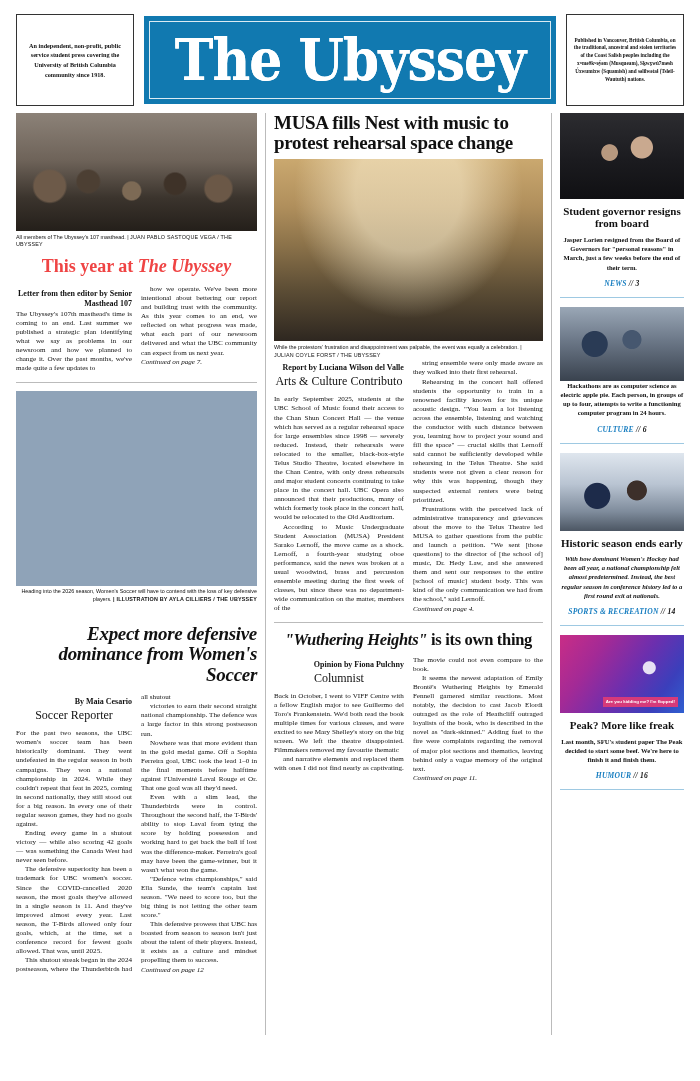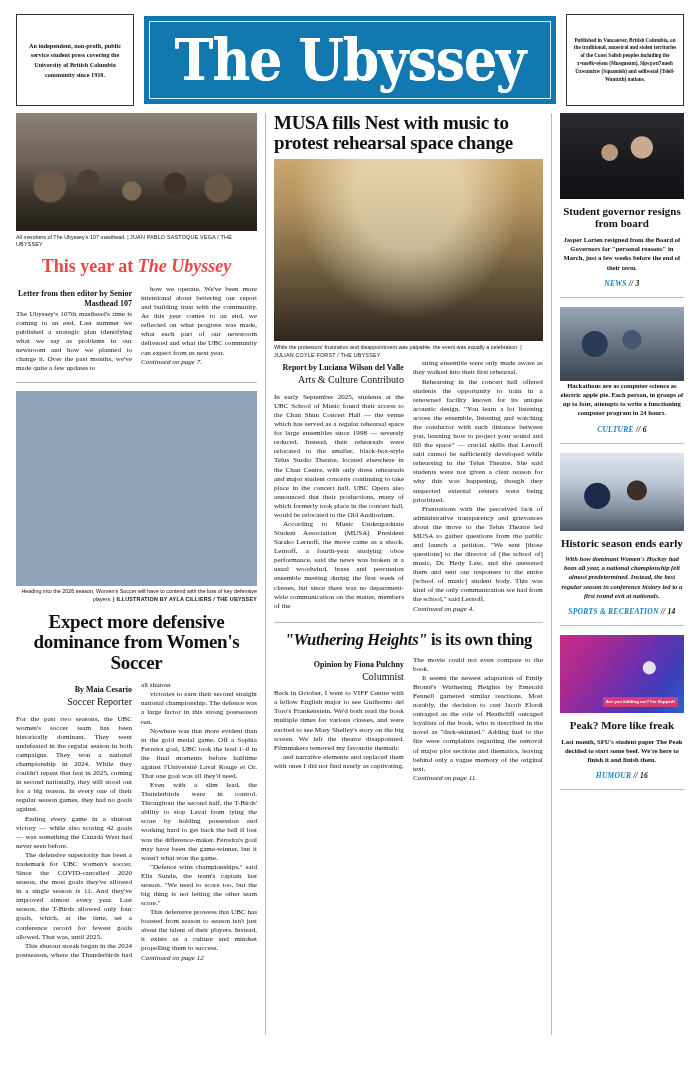--- a/index.html
+++ b/index.html
@@ -56,37 +56,37 @@
   .photo { width:100%; background:#bbb; position:relative; overflow:hidden; }
   .cap { font-family:"Liberation Sans", sans-serif; font-size:5.4px; line-height:1.45; margin-top:2.5px; color:#111; }
   .cap .credit { letter-spacing:.2px; }
 
   
   h1.hl {
     font-family:"Liberation Serif", serif; font-weight:bold;
     font-size:19px; line-height:1.06; margin:0 0 6px; letter-spacing:-.3px;
   }
   h2.feature {
-    font-family:"Liberation Serif", serif; font-weight:bold; 
-    font-size:19px; line-height:1.08; text-align:center; margin:8px 0 8px; letter-spacing:-.3px;
+    font-family:"Liberation Serif", serif; font-weight:bold; font-style:italic;
+    font-size:19px; line-height:1.08; text-align:right; margin:20px 0 8px; letter-spacing:-.3px;
   }
   h2.blue {
     font-family:"Liberation Serif", serif; font-weight:bold;
     font-size:18px; line-height:1.1; text-align:center; color:#ef4444;
     margin:8px 0 8px;
   }
   h2.blue em { font-style:italic; }
   h2.op {
     font-family:"Liberation Serif", serif; font-weight:bold;
     font-size:16.5px; line-height:1.1; text-align:center; margin:7px 0 7px; letter-spacing:-.3px;
   }
   h2.op em { font-style:italic; }
 
   .byline { text-align:right; font-size:8px; font-weight:bold; line-height:1.25; margin:4px 0 1px; }
-  .byrole { text-align:right; font-size:10px; line-height:1.25; margin:0 0 6px; }
+  .byrole { text-align:center; font-size:12px; line-height:1.25; margin:0 0 6px; }
 
   .cols2 { column-count:2; column-gap:9px; }
   .cols2 p {
     margin:0; font-size:7.1px; line-height:1.28; text-align:justify;
     text-justify:inter-word; hyphens:auto;
   }
   .cols2 p + p { text-indent:9px; }
   .cols2 p.cont { text-align:left; font-style:italic; text-indent:0; }
 
   .deck {

